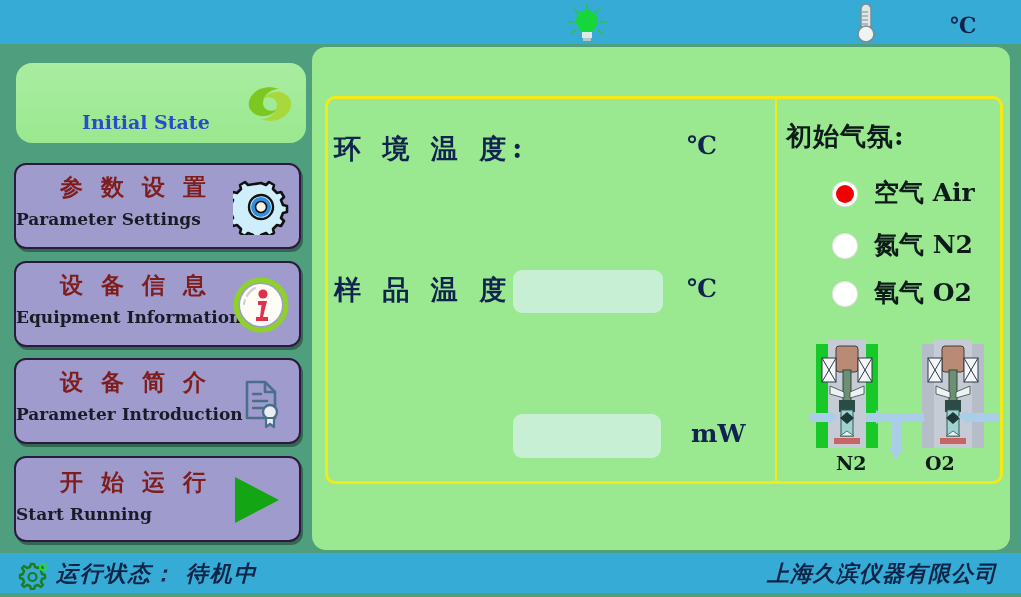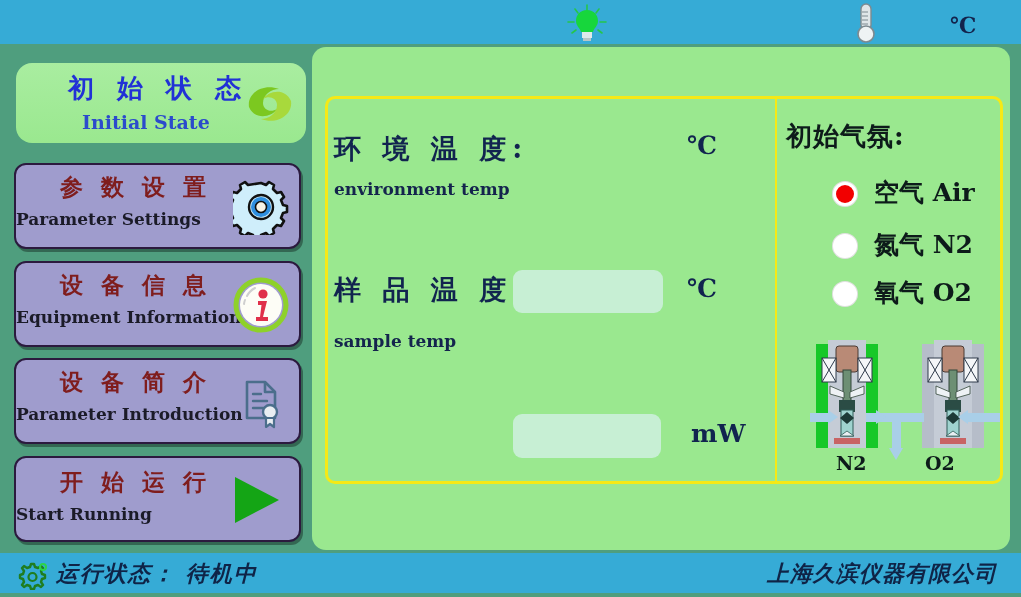--- a/index.html
+++ b/index.html
@@ -197,21 +197,20 @@
         <line x1="14" y1="14" x2="20" y2="14"></line>
         <line x1="14" y1="18" x2="20" y2="18"></line>
         <line x1="14" y1="22" x2="20" y2="22"></line>
       </g>
     </svg>
 
     <div class="unit-top">℃</div>
   </div>
 
   <div class="statecard">
-    <div class="cn">初 始 状 态</div>
     <div class="en">Initial State</div>
     <svg class="swirl" viewBox="0 0 56 54">
       <path d="M8 30 C6 16 22 6 38 12 C30 12 22 18 22 26 C22 33 30 36 36 32 C31 40 14 44 8 30 Z" fill="#7cc820"></path>
       <path d="M50 24 C52 38 36 48 20 42 C28 42 36 36 36 28 C36 21 28 18 22 22 C27 14 44 10 50 24 Z" fill="#a8d93c"></path>
     </svg>
   </div>
 
   <div class="navbtn" id="nav0">
     <div class="cn">参 数 设 置</div>
     <div class="en">Parameter Settings</div>
@@ -260,25 +259,23 @@
     <svg class="nav-ico" viewBox="0 0 56 52">
       <path d="M8 3 L52 26 L8 49 Z" fill="#14a515"></path>
     </svg>
   </div>
 
   <div class="mainpanel"></div>
   <div class="frame"></div>
   <div class="vdiv"></div>
 
   <div class="rowlabel" style="left:334px;top:131px">环 境 温 度:</div>
-  <div class="rowsub" style="left:334px;top:179px">environment temp</div>
   <div class="unit" style="left:687px;top:131px">℃</div>
 
   <div class="rowlabel" style="left:334px;top:272px">样 品 温 度:</div>
-  <div class="rowsub" style="left:334px;top:331px">sample temp</div>
   <div class="field" style="left:513px;top:270px;width:150px;height:43px">
     <div class="val"></div>
   </div>
   <div class="unit" style="left:687px;top:274px">℃</div>
 
   <div class="field" style="left:513px;top:414px;width:148px;height:44px">
     <div class="val"></div>
   </div>
   <div class="unit" style="left:691px;top:419px">mW</div>
 

